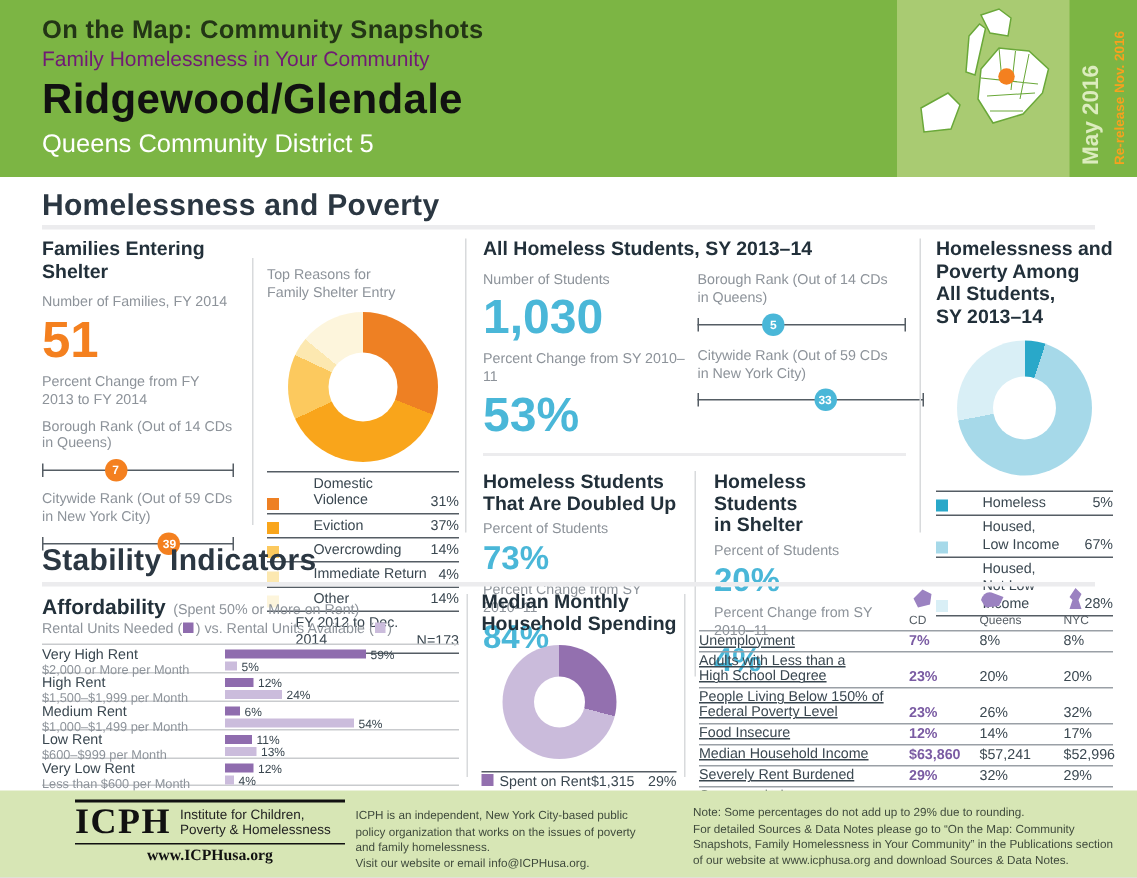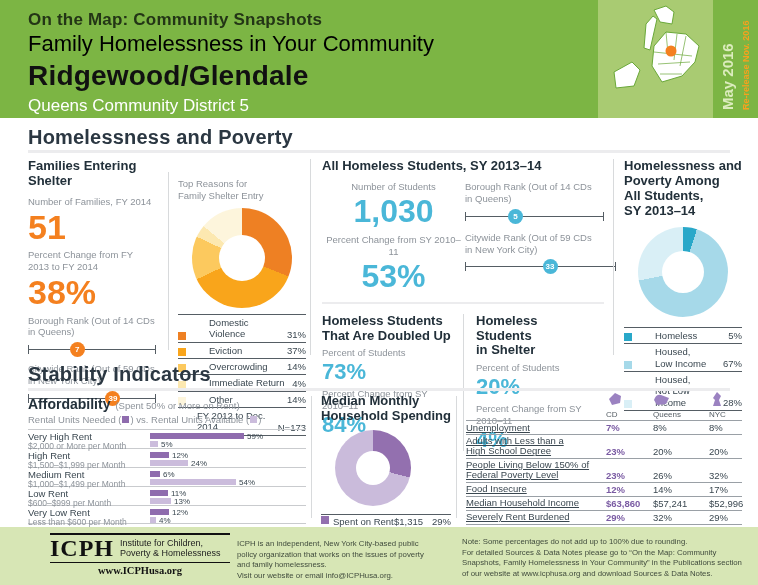--- a/index.html
+++ b/index.html
@@ -3,21 +3,21 @@
 <meta charset="utf-8">
 <style>
   * { margin:0; padding:0; box-sizing:border-box; }
   body { font-family:"Liberation Sans", sans-serif; background:#888; }
   #page { position:relative; width:758px; height:585px; background:#ffffff; overflow:hidden; margin:0 auto; }
 
   
   .header { position:absolute; left:0; top:0; width:758px; height:118px; background:#7cb544; }
   .header-text { position:absolute; left:28px; top:10px; }
   .kicker { font-size:17px; font-weight:bold; color:#233516; letter-spacing:.2px; }
-  .subtitle { font-size:22px; color:#000000; margin-top:1px; }
+  .subtitle { font-size:14px; color:#701a75; margin-top:1px; }
   .h-title { font-size:28px; font-weight:bold; color:#111111; margin-top:3px; letter-spacing:.2px; }
   .h-district { font-size:17px; color:#ffffff; margin-top:4px; }
   .mapbox { position:absolute; left:598px; top:0; width:115px; height:118px; background:#a9cb72; }
   .mapbox svg { position:absolute; left:4px; top:4px; }
   .vert { position:absolute; white-space:nowrap; transform:rotate(-90deg); transform-origin:left top; font-weight:bold; }
   .vert-date { left:719px; top:110px; font-size:15px; color:#dcecbe; }
   .vert-rerelease { left:741px; top:110px; font-size:9px; color:#f7a11e; }
 
   
   .sec-title { position:absolute; left:28px; font-size:20px; font-weight:bold; color:#2b3742; letter-spacing:.2px; }
@@ -136,21 +136,20 @@
   </div>
 
   <div class="sec-title" style="top:126px;">Homelessness and Poverty</div>
   <div class="rule" style="top:150px;"></div>
 
   <div style="position:absolute; left:28px; top:159px; width:136px;">
     <h3 class="block">Families Entering Shelter</h3>
     <div class="lbl" style="margin-top:7px;">Number of Families, FY 2014</div>
     <div class="big-orange" style="margin-top:2px;">51</div>
     <div class="lbl" style="margin-top:5px; width:110px;">Percent Change from FY 2013 to FY 2014</div>
-    <div class="big-orange" style="margin-top:2px;">38%</div>
     <div class="lbl" style="margin-top:6px; width:128px;">Borough Rank (Out of 14 CDs in Queens)</div>
     <div class="slider" style="width:128px;">
       <div class="track"></div>
       <div class="tick"></div>
       <div class="tick r"></div>
       <div class="knob orange" style="left: calc(38% - 7px);">7</div>
     </div>
     <div class="lbl" style="margin-top:6px; width:128px;">Citywide Rank (Out of 59 CDs in New York City)</div>
     <div class="slider" style="width:128px;">
       <div class="track"></div>
@@ -199,21 +198,21 @@
         <span class="lval">N=173</span>
       </div>
     </div>
   </div>
 
   <div class="vdiv" style="left:310px; top:159px; height:196px;"></div>
 
   <div style="position:absolute; left:322px; top:159px; width:282px;">
     <h3 class="block">All Homeless Students, SY 2013–14</h3>
     <div style="display:flex; margin-top:7px;">
-      <div style="width:143px;text-align:center;">
+      <div style="width:143px;">
         <div class="lbl">Number of Students</div>
         <div class="big-cyan" style="margin-top:2px;">1,030</div>
         <div class="lbl" style="margin-top:7px;">Percent Change from SY 2010–11</div>
         <div class="big-cyan" style="margin-top:2px;">53%</div>
       </div>
       <div style="width:139px;">
         <div class="lbl" style="width:135px;">Borough Rank (Out of 14 CDs in Queens)</div>
         <div class="slider" style="width:139px;">
           <div class="track"></div>
           <div class="tick"></div>
@@ -481,18 +480,18 @@
         <span class="logo-name pre">Institute for Children,
 Poverty &amp; Homelessness</span>
       </div>
       <div class="logo-url">www.ICPHusa.org</div>
     </div>
     <div class="foot-text foot-about">
       <span>ICPH is an independent, New York City-based public policy organization that works on the issues of poverty and family homelessness.</span><br>
       <span>Visit our website or email info@ICPHusa.org.</span>
     </div>
     <div class="foot-text foot-note">
-      <span>Note: Some percentages do not add up to 100% due to rounding.</span><br>
+      <span>Note: Some percentages do not add up to 29% due to rounding.</span><br>
       <span>For detailed Sources &amp; Data Notes please go to “On the Map: Community Snapshots, Family Homelessness in Your Community” in the Publications section of our website at www.icphusa.org and download Sources &amp; Data Notes.</span>
     </div>
   </div>
 
 </div>
 
 </body></html>

